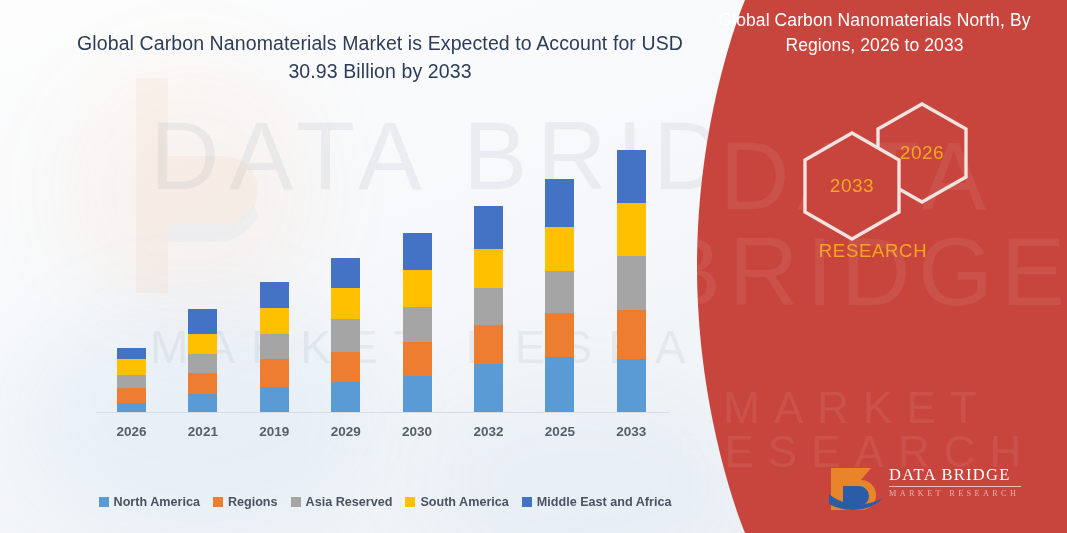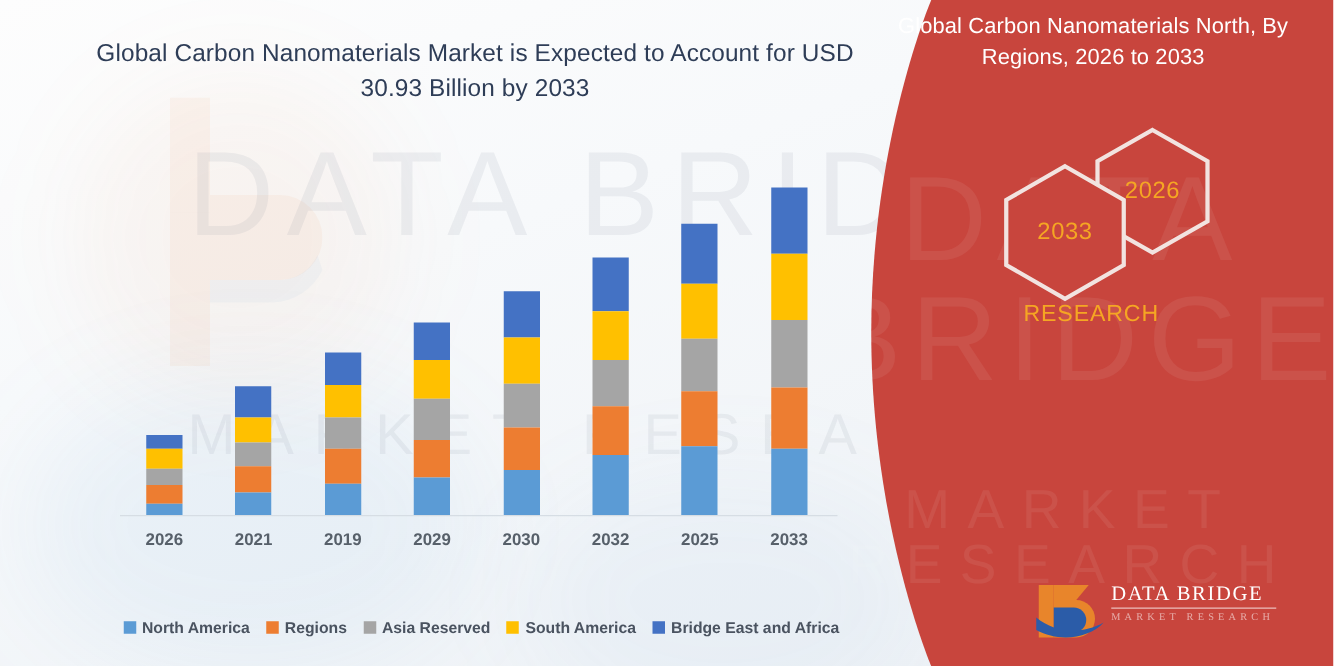--- a/index.html
+++ b/index.html
@@ -387,21 +387,21 @@
         <div class="legend-item">
           <span class="legend-swatch" style="background: rgb(165, 165, 165);"></span>
           <span class="legend-label">Asia Reserved</span>
         </div>
         <div class="legend-item">
           <span class="legend-swatch" style="background: rgb(255, 192, 0);"></span>
           <span class="legend-label">South America</span>
         </div>
         <div class="legend-item">
           <span class="legend-swatch" style="background: rgb(68, 114, 196);"></span>
-          <span class="legend-label">Bridge East and Africa</span>
+          <span class="legend-label">Middle East and Africa</span>
         </div>
       </div>
 
     <div id="footer">
     </div>
   </div>
 
   <div id="right-panel">
 
     <svg id="red-shape" viewBox="0 0 400 533" preserveAspectRatio="none">

